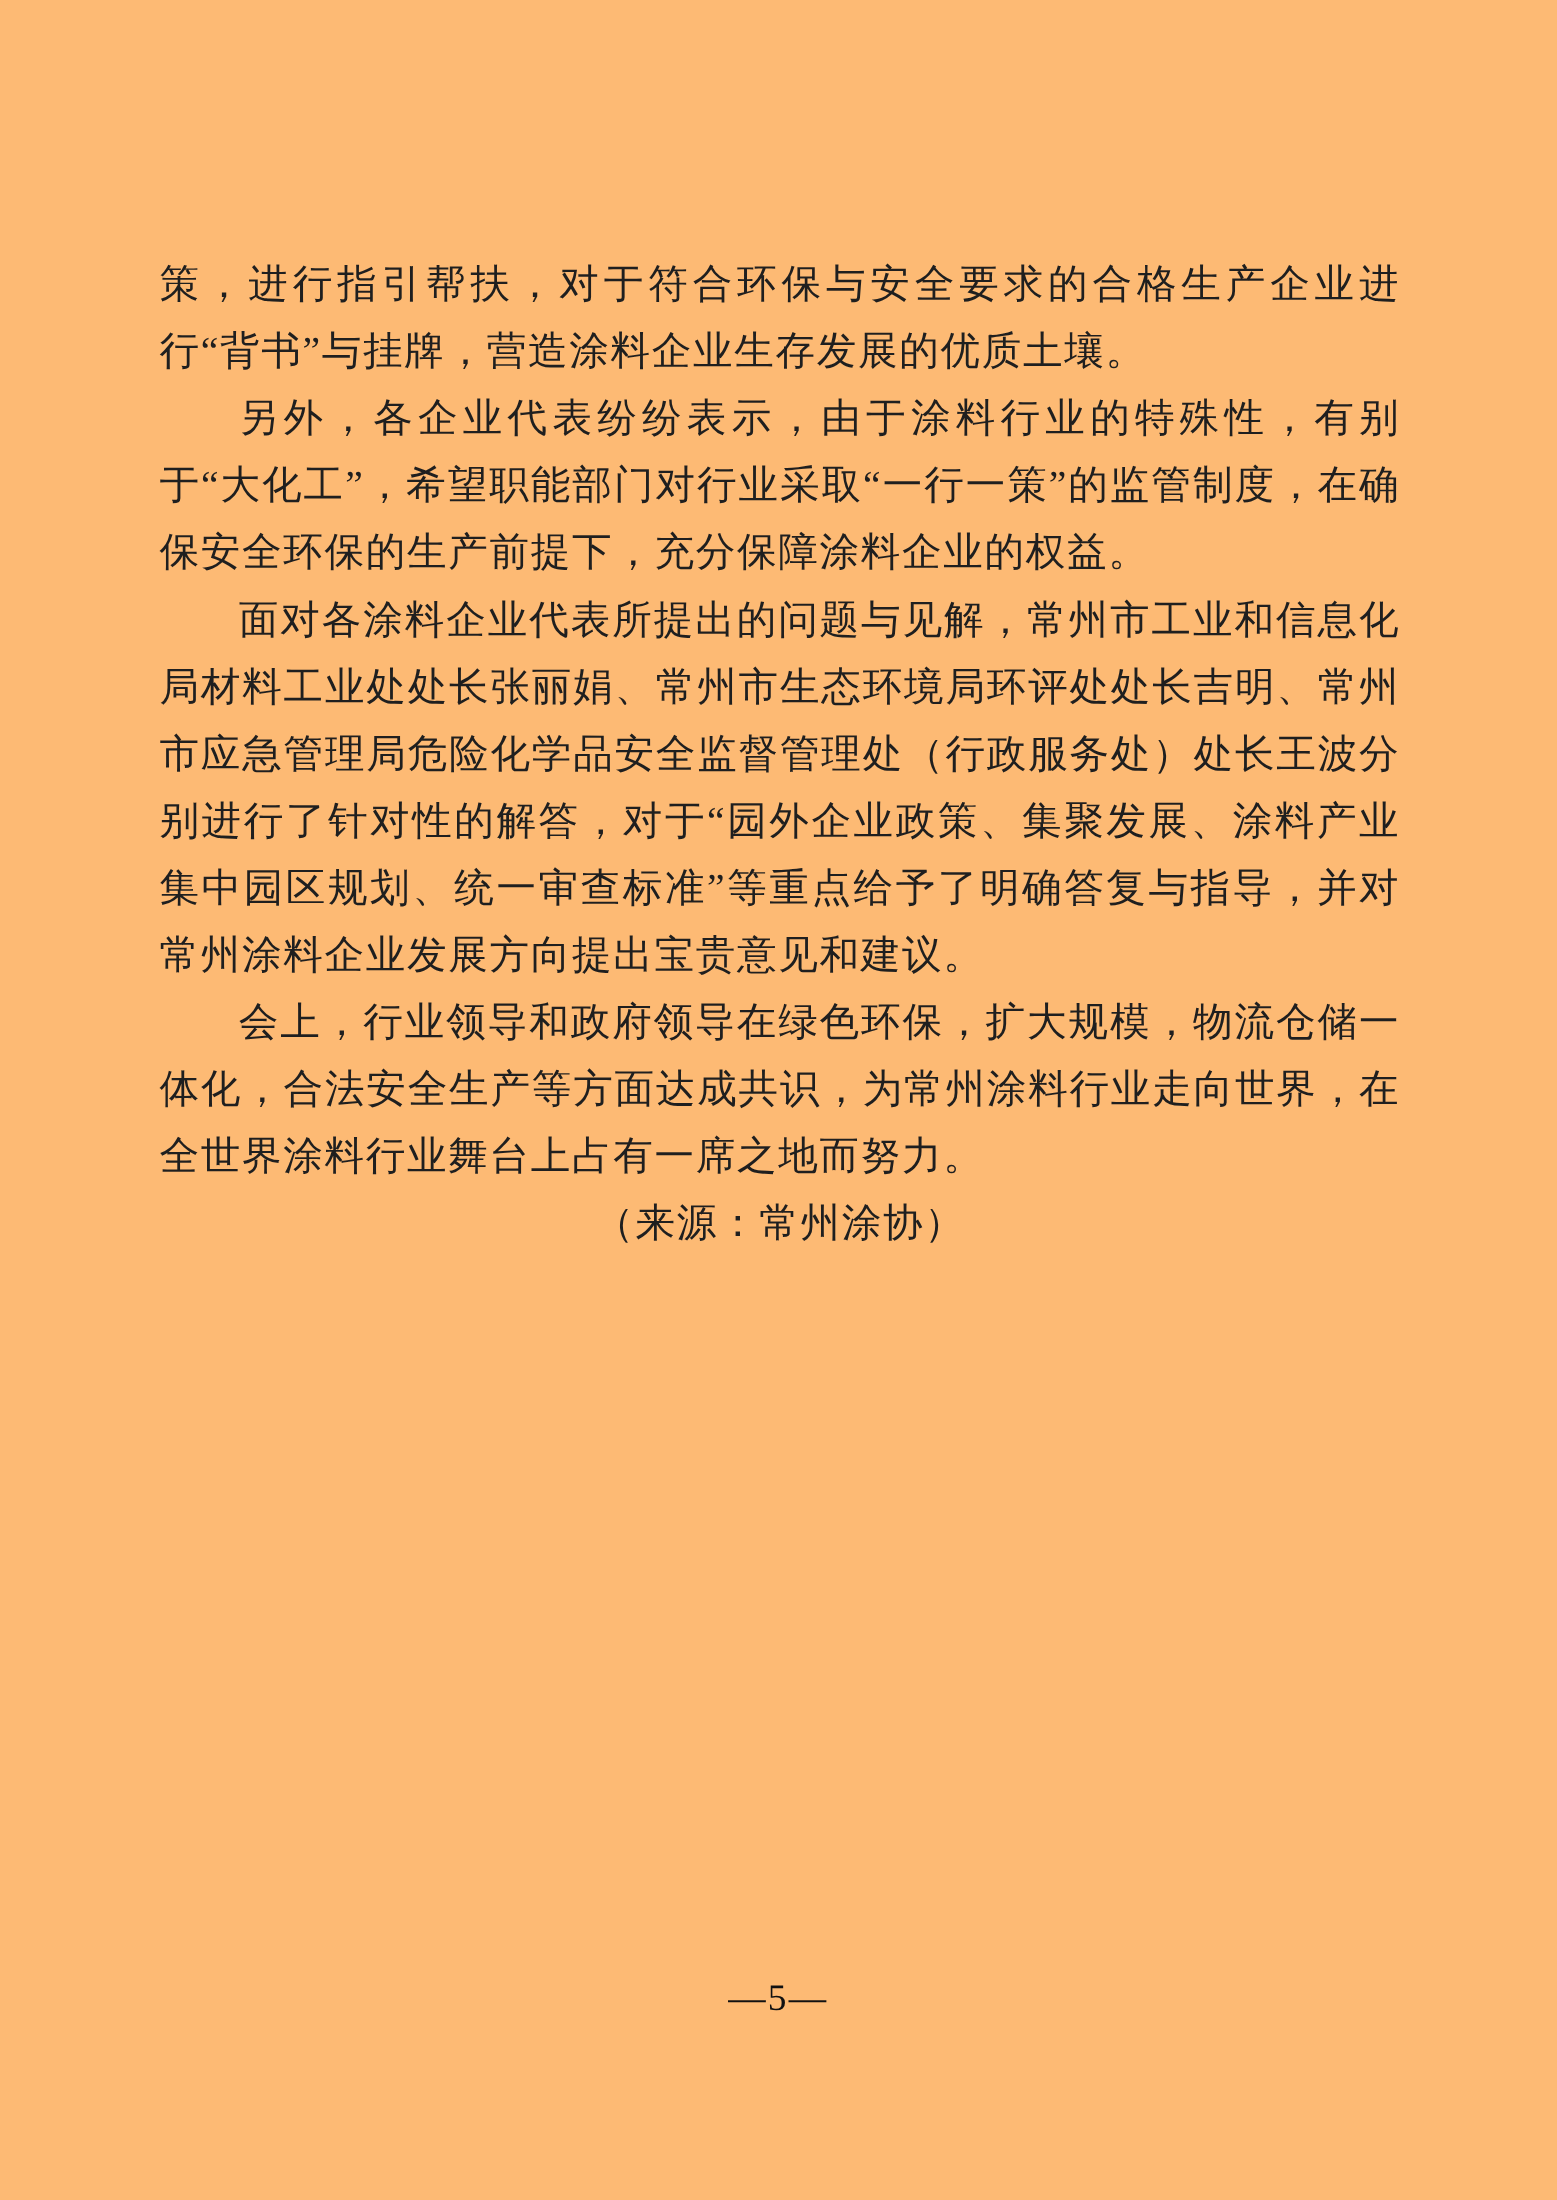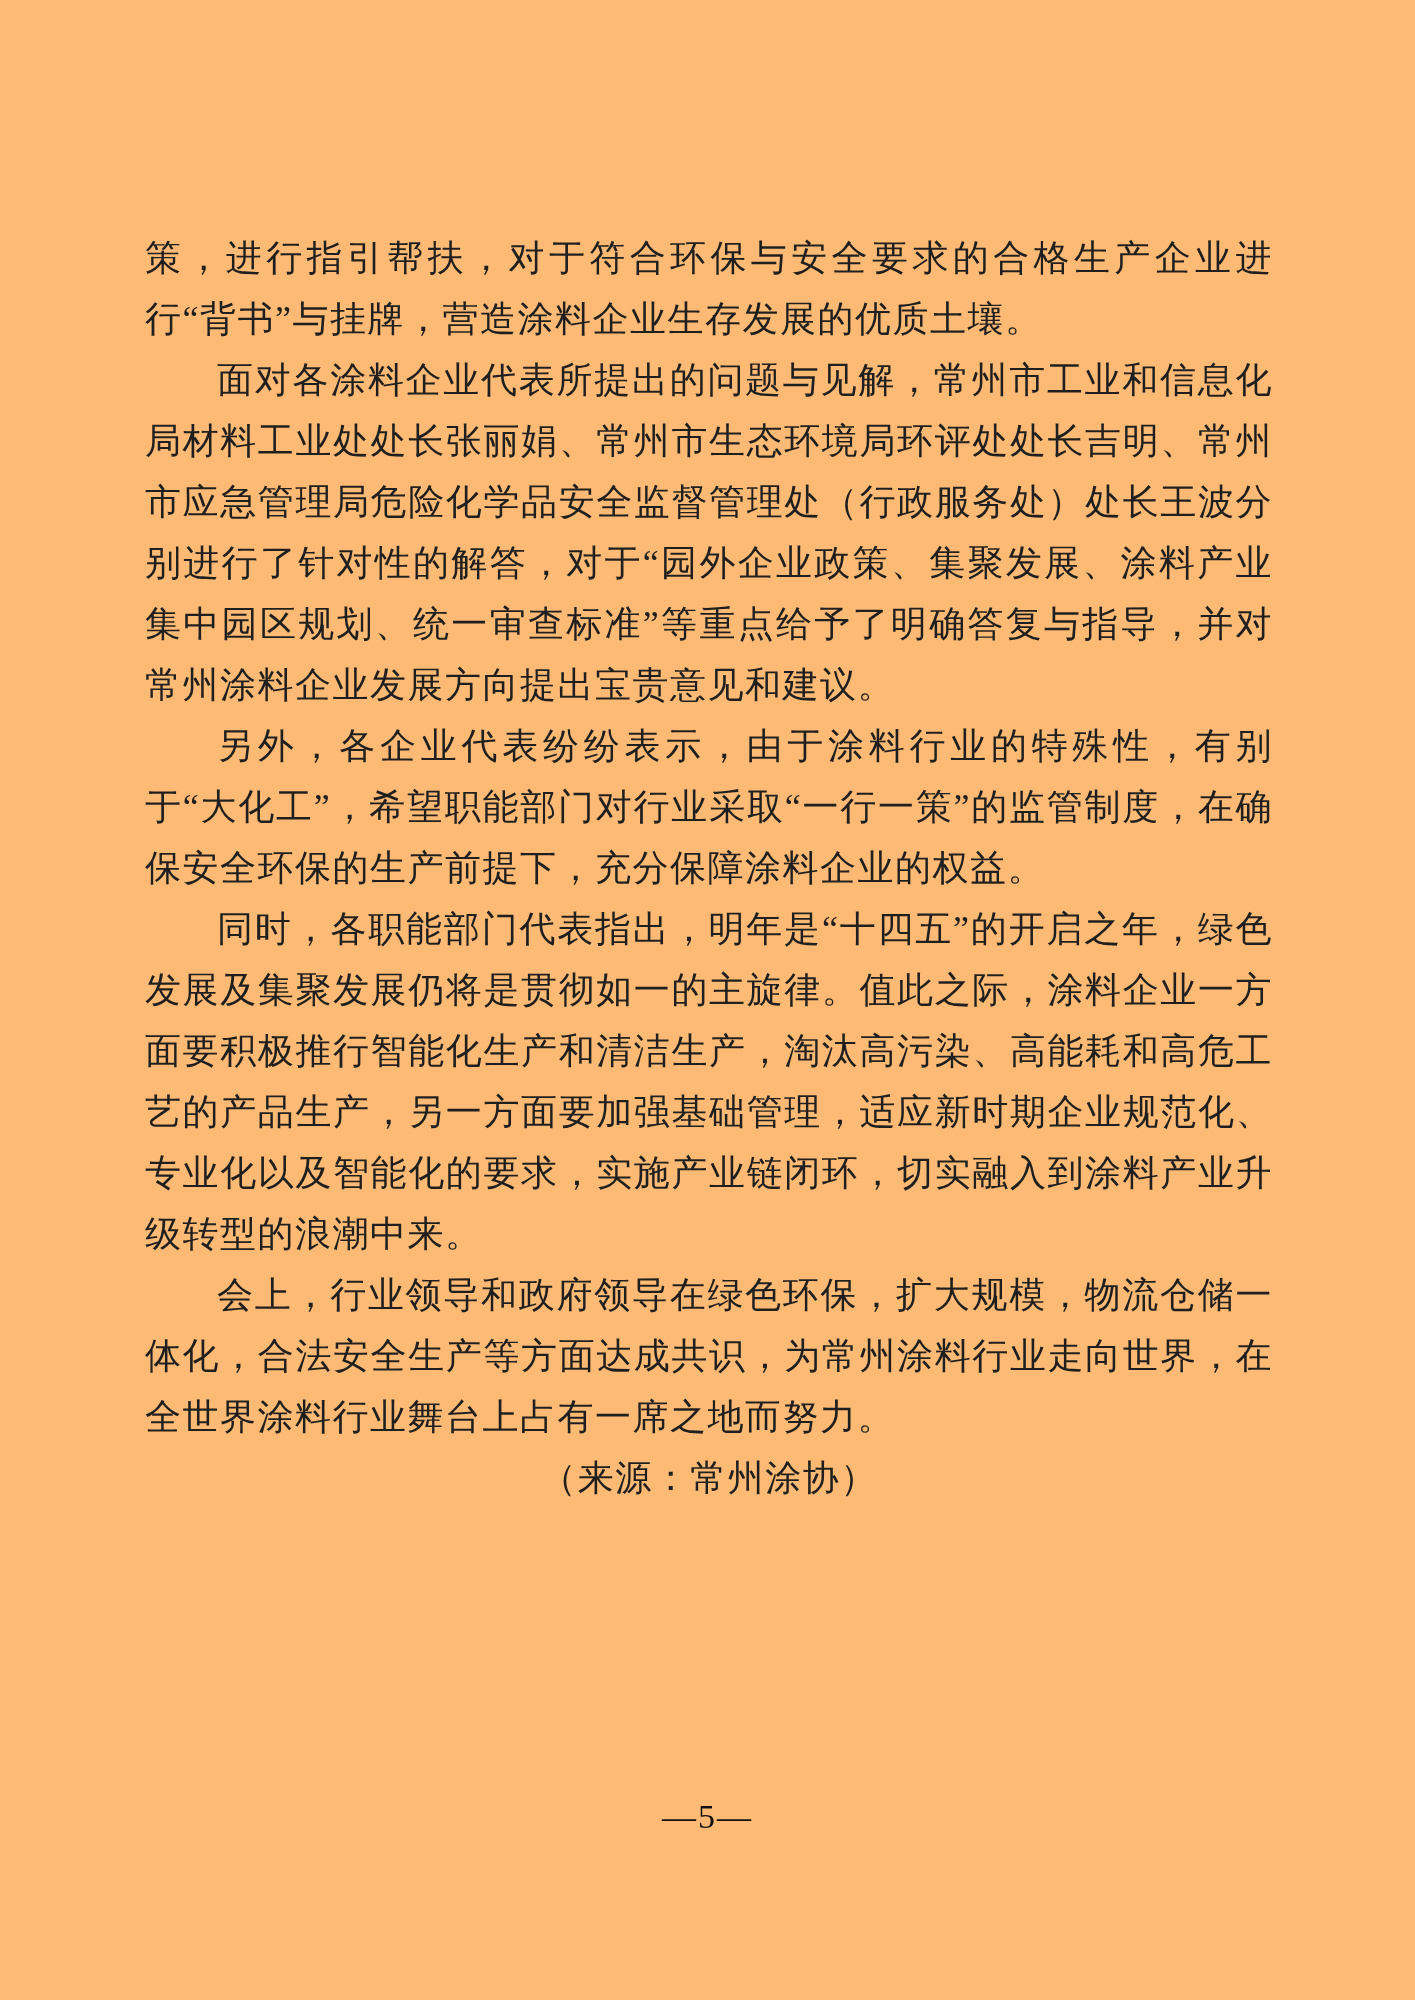--- a/index.html
+++ b/index.html
@@ -54,22 +54,21 @@
     font-family: "Liberation Serif", "DejaVu Serif", serif;
   }
 </style>
 </head>
 <body>
 
 <div class="page">
 
   <div class="doc-body">
     <p class="para no-indent">策，进行指引帮扶，对于符合环保与安全要求的合格生产企业进行“背书”与挂牌，营造涂料企业生存发展的优质土壤。</p>
+    <p class="para">另外，各企业代表纷纷表示，由于涂料行业的特殊性，有别于“大化工”，希望职能部门对行业采取“一行一策”的监管制度，在确保安全环保的生产前提下，充分保障涂料企业的权益。</p>
     <p class="para">面对各涂料企业代表所提出的问题与见解，常州市工业和信息化局材料工业处处长张丽娟、常州市生态环境局环评处处长吉明、常州市应急管理局危险化学品安全监督管理处（行政服务处）处长王波分别进行了针对性的解答，对于“园外企业政策、集聚发展、涂料产业集中园区规划、统一审查标准”等重点给予了明确答复与指导，并对常州涂料企业发展方向提出宝贵意见和建议。</p>
-    <p class="para">另外，各企业代表纷纷表示，由于涂料行业的特殊性，有别于“大化工”，希望职能部门对行业采取“一行一策”的监管制度，在确保安全环保的生产前提下，充分保障涂料企业的权益。</p>
-    <p class="para">同时，各职能部门代表指出，明年是“十四五”的开启之年，绿色发展及集聚发展仍将是贯彻如一的主旋律。值此之际，涂料企业一方面要积极推行智能化生产和清洁生产，淘汰高污染、高能耗和高危工艺的产品生产，另一方面要加强基础管理，适应新时期企业规范化、专业化以及智能化的要求，实施产业链闭环，切实融入到涂料产业升级转型的浪潮中来。</p>
     <p class="para">会上，行业领导和政府领导在绿色环保，扩大规模，物流仓储一体化，合法安全生产等方面达成共识，为常州涂料行业走向世界，在全世界涂料行业舞台上占有一席之地而努力。</p>
     <p class="source-line">（来源：常州涂协）</p>
   </div>
 
   <div class="page-number">—5—</div>
 
 </div>
 
 </body></html>

